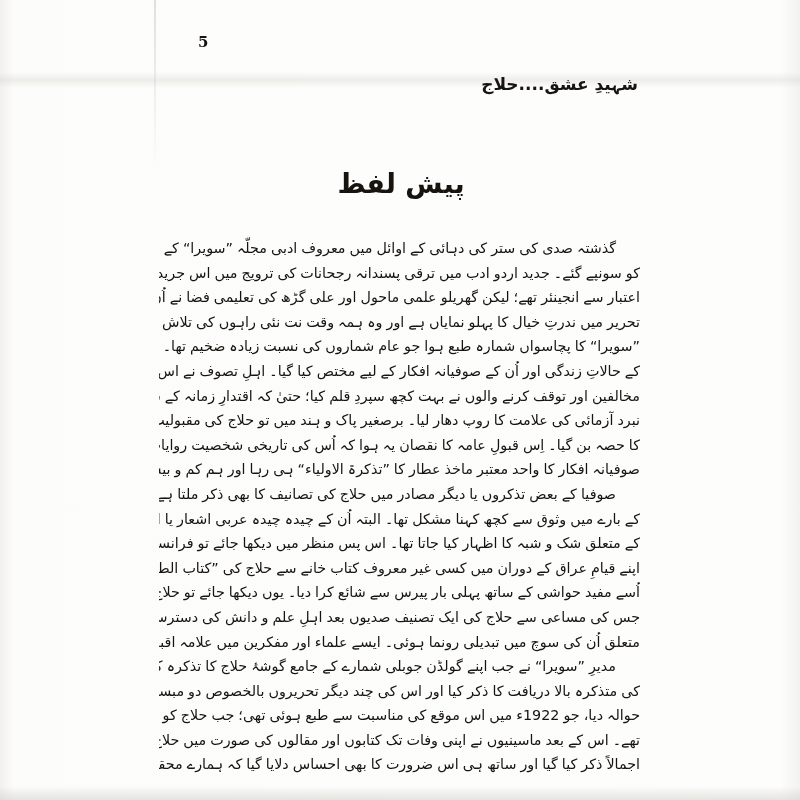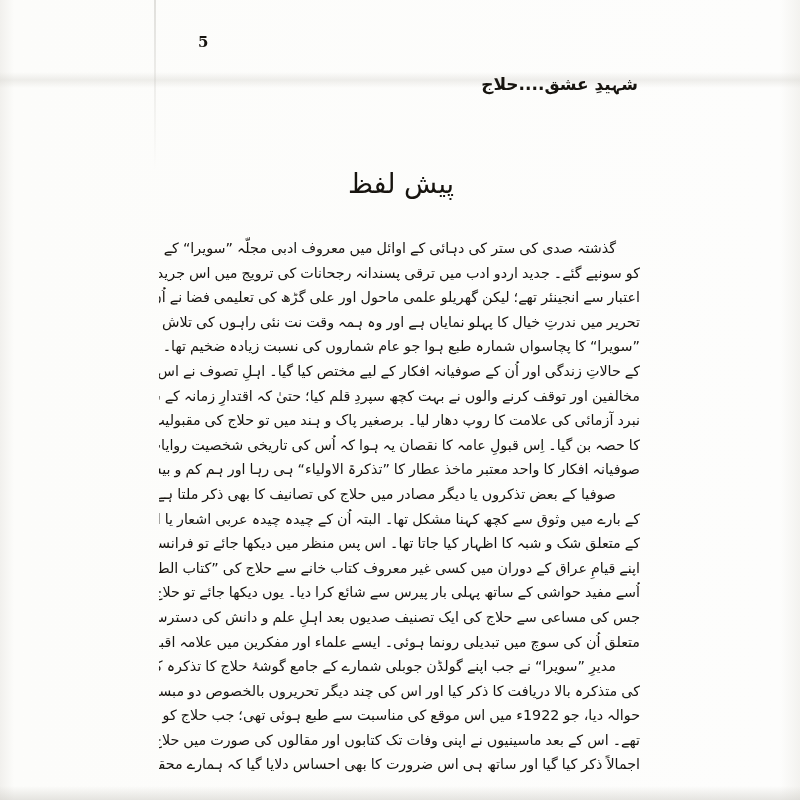--- a/index.html
+++ b/index.html
@@ -61,21 +61,21 @@
     direction: ltr;
   }
   .title {
     position: absolute;
     top: 168px;
     left: 160px;
     width: 482px;
     margin: 0;
     text-align: center;
     font-size: 27px;
-    font-weight: normal;
+    font-weight: bold;
   }
   .body-text {
     position: absolute;
     top: 236px;
     right: 160px;
     width: 481px;
     direction: rtl;
   }
   .line {
     font-size: 14.3px;

